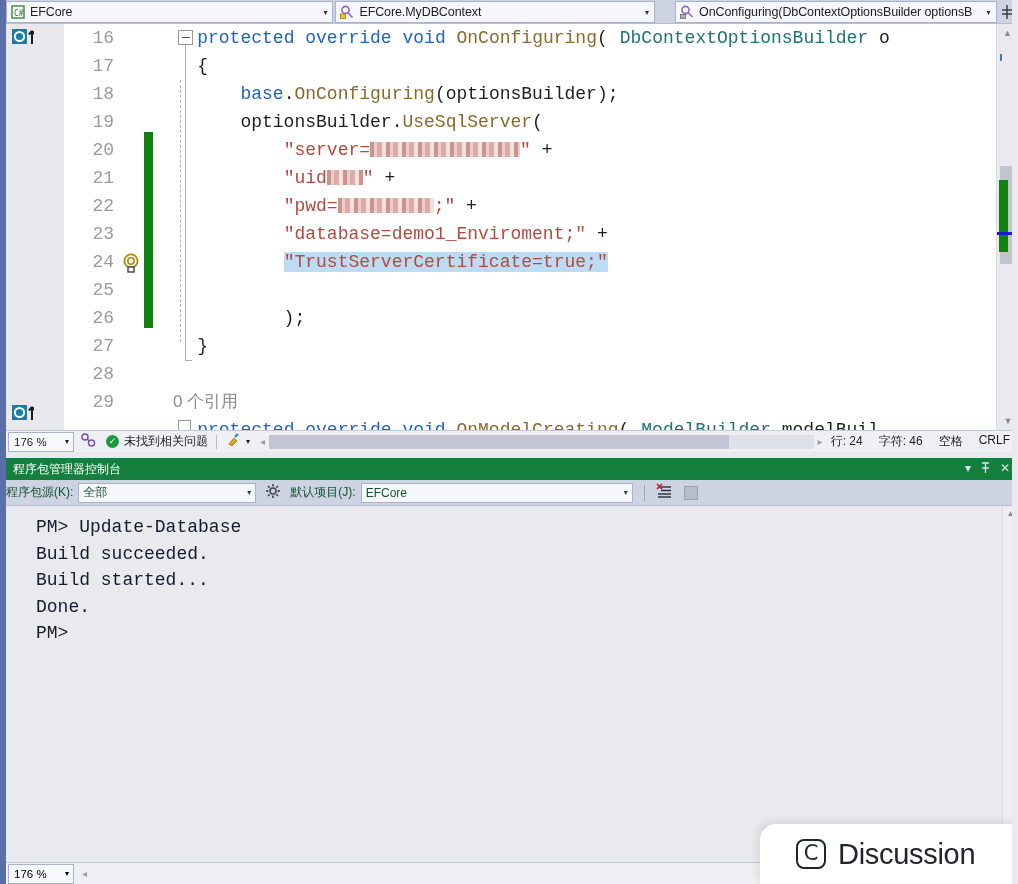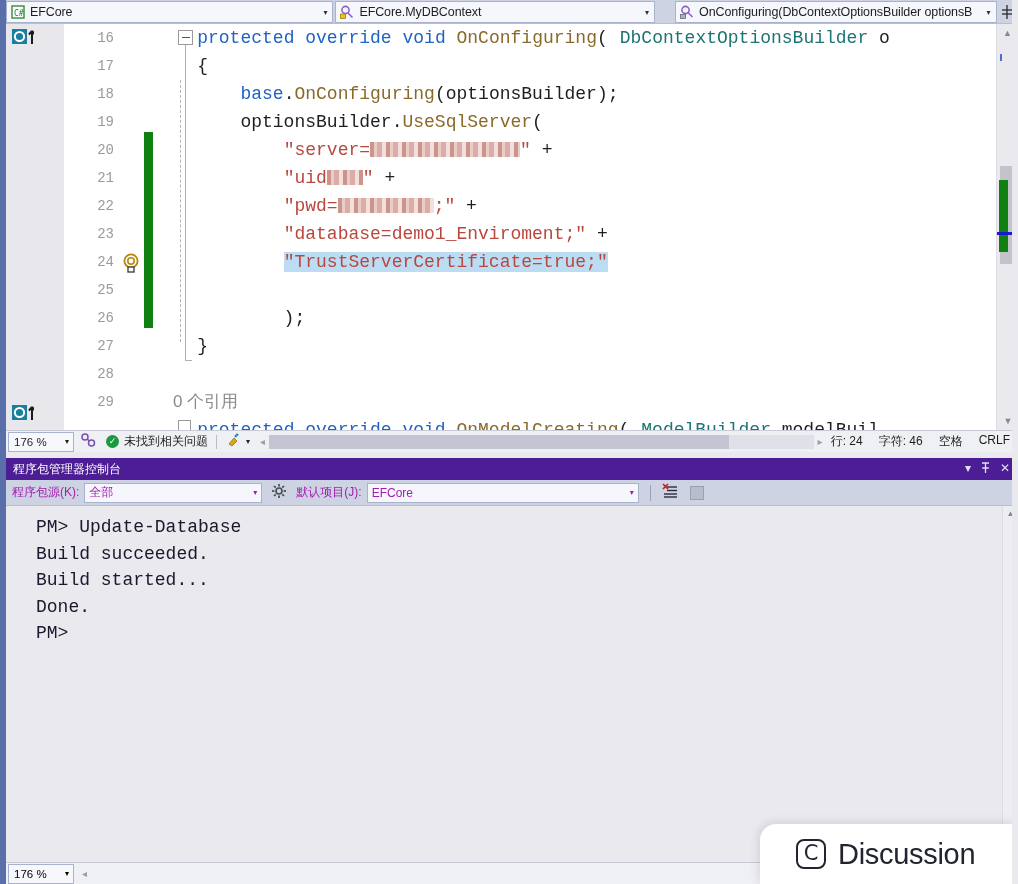--- a/index.html
+++ b/index.html
@@ -58,21 +58,21 @@
   }
   .glyph-margin {
     width: 30px; background: #e8e8ec; position: relative; flex: 0 0 30px;
   }
   .linenums {
     width: 56px; flex: 0 0 56px; background: #ffffff; position: relative;
     text-align: right; padding-right: 6px;
   }
   .linenum {
     height: 28px; line-height: 28px; color: #9a9a9a;
-    font-family: "Liberation Mono", monospace; font-size: 14px;
+    font-family: "Liberation Mono", monospace; font-size: 18px;
   }
   .fold-margin {
     width: 24px; flex: 0 0 24px; background: #ffffff; position: relative;
   }
   .changebar-col {
     width: 10px; flex: 0 0 10px; background: #ffffff; position: relative;
   }
   .codearea {
     position: relative; flex: 1; background: #ffffff; overflow: hidden;
   }
@@ -157,28 +157,28 @@
     background: #c3c6d2;
   }
   .caretpos { display: flex; gap: 16px; margin-right: 8px; font-size: 12px; }
 
   
   .pmc {
     position: absolute; left: 0; top: 458px; width: 1012px; height: 404px;
     background: #e9e9ee;
   }
   .pmc-title {
-    height: 22px; background: #4c1d95; color: #ffffff;
+    height: 22px; background: #15803d; color: #ffffff;
     display: flex; align-items: center; padding-left: 7px; font-size: 12px;
   }
   .pmc-title .tbtns { margin-left: auto; display: flex; gap: 9px; padding-right: 8px; }
   .pmc-title .tbtn { color: #dbe2f2; font-size: 12px; line-height: 1; cursor: default; }
   .pmc-toolbar {
     height: 26px; background: #ced3e3; display: flex; align-items: center;
-    padding-left: 6px; font-size: 12px; color: #a21caf; gap: 5px;
+    font-size: 12px; color: #14532d; gap: 5px;
     border-bottom: 1px solid #b8bfd4;
   }
   .pmc-combo {
     height: 20px; background: #f5f7fc; border: 1px solid #a9b2cc;
     display: flex; align-items: center; padding-left: 4px; font-size: 12px;
   }
   .pmc-combo .arrow { margin-left: auto; margin-right: 4px; font-size: 8px; }
   .pmc-body {
     position: absolute; left: 0; top: 48px; right: 0; bottom: 0;
     background: #e9e9ee; padding: 8px 0 0 30px;

